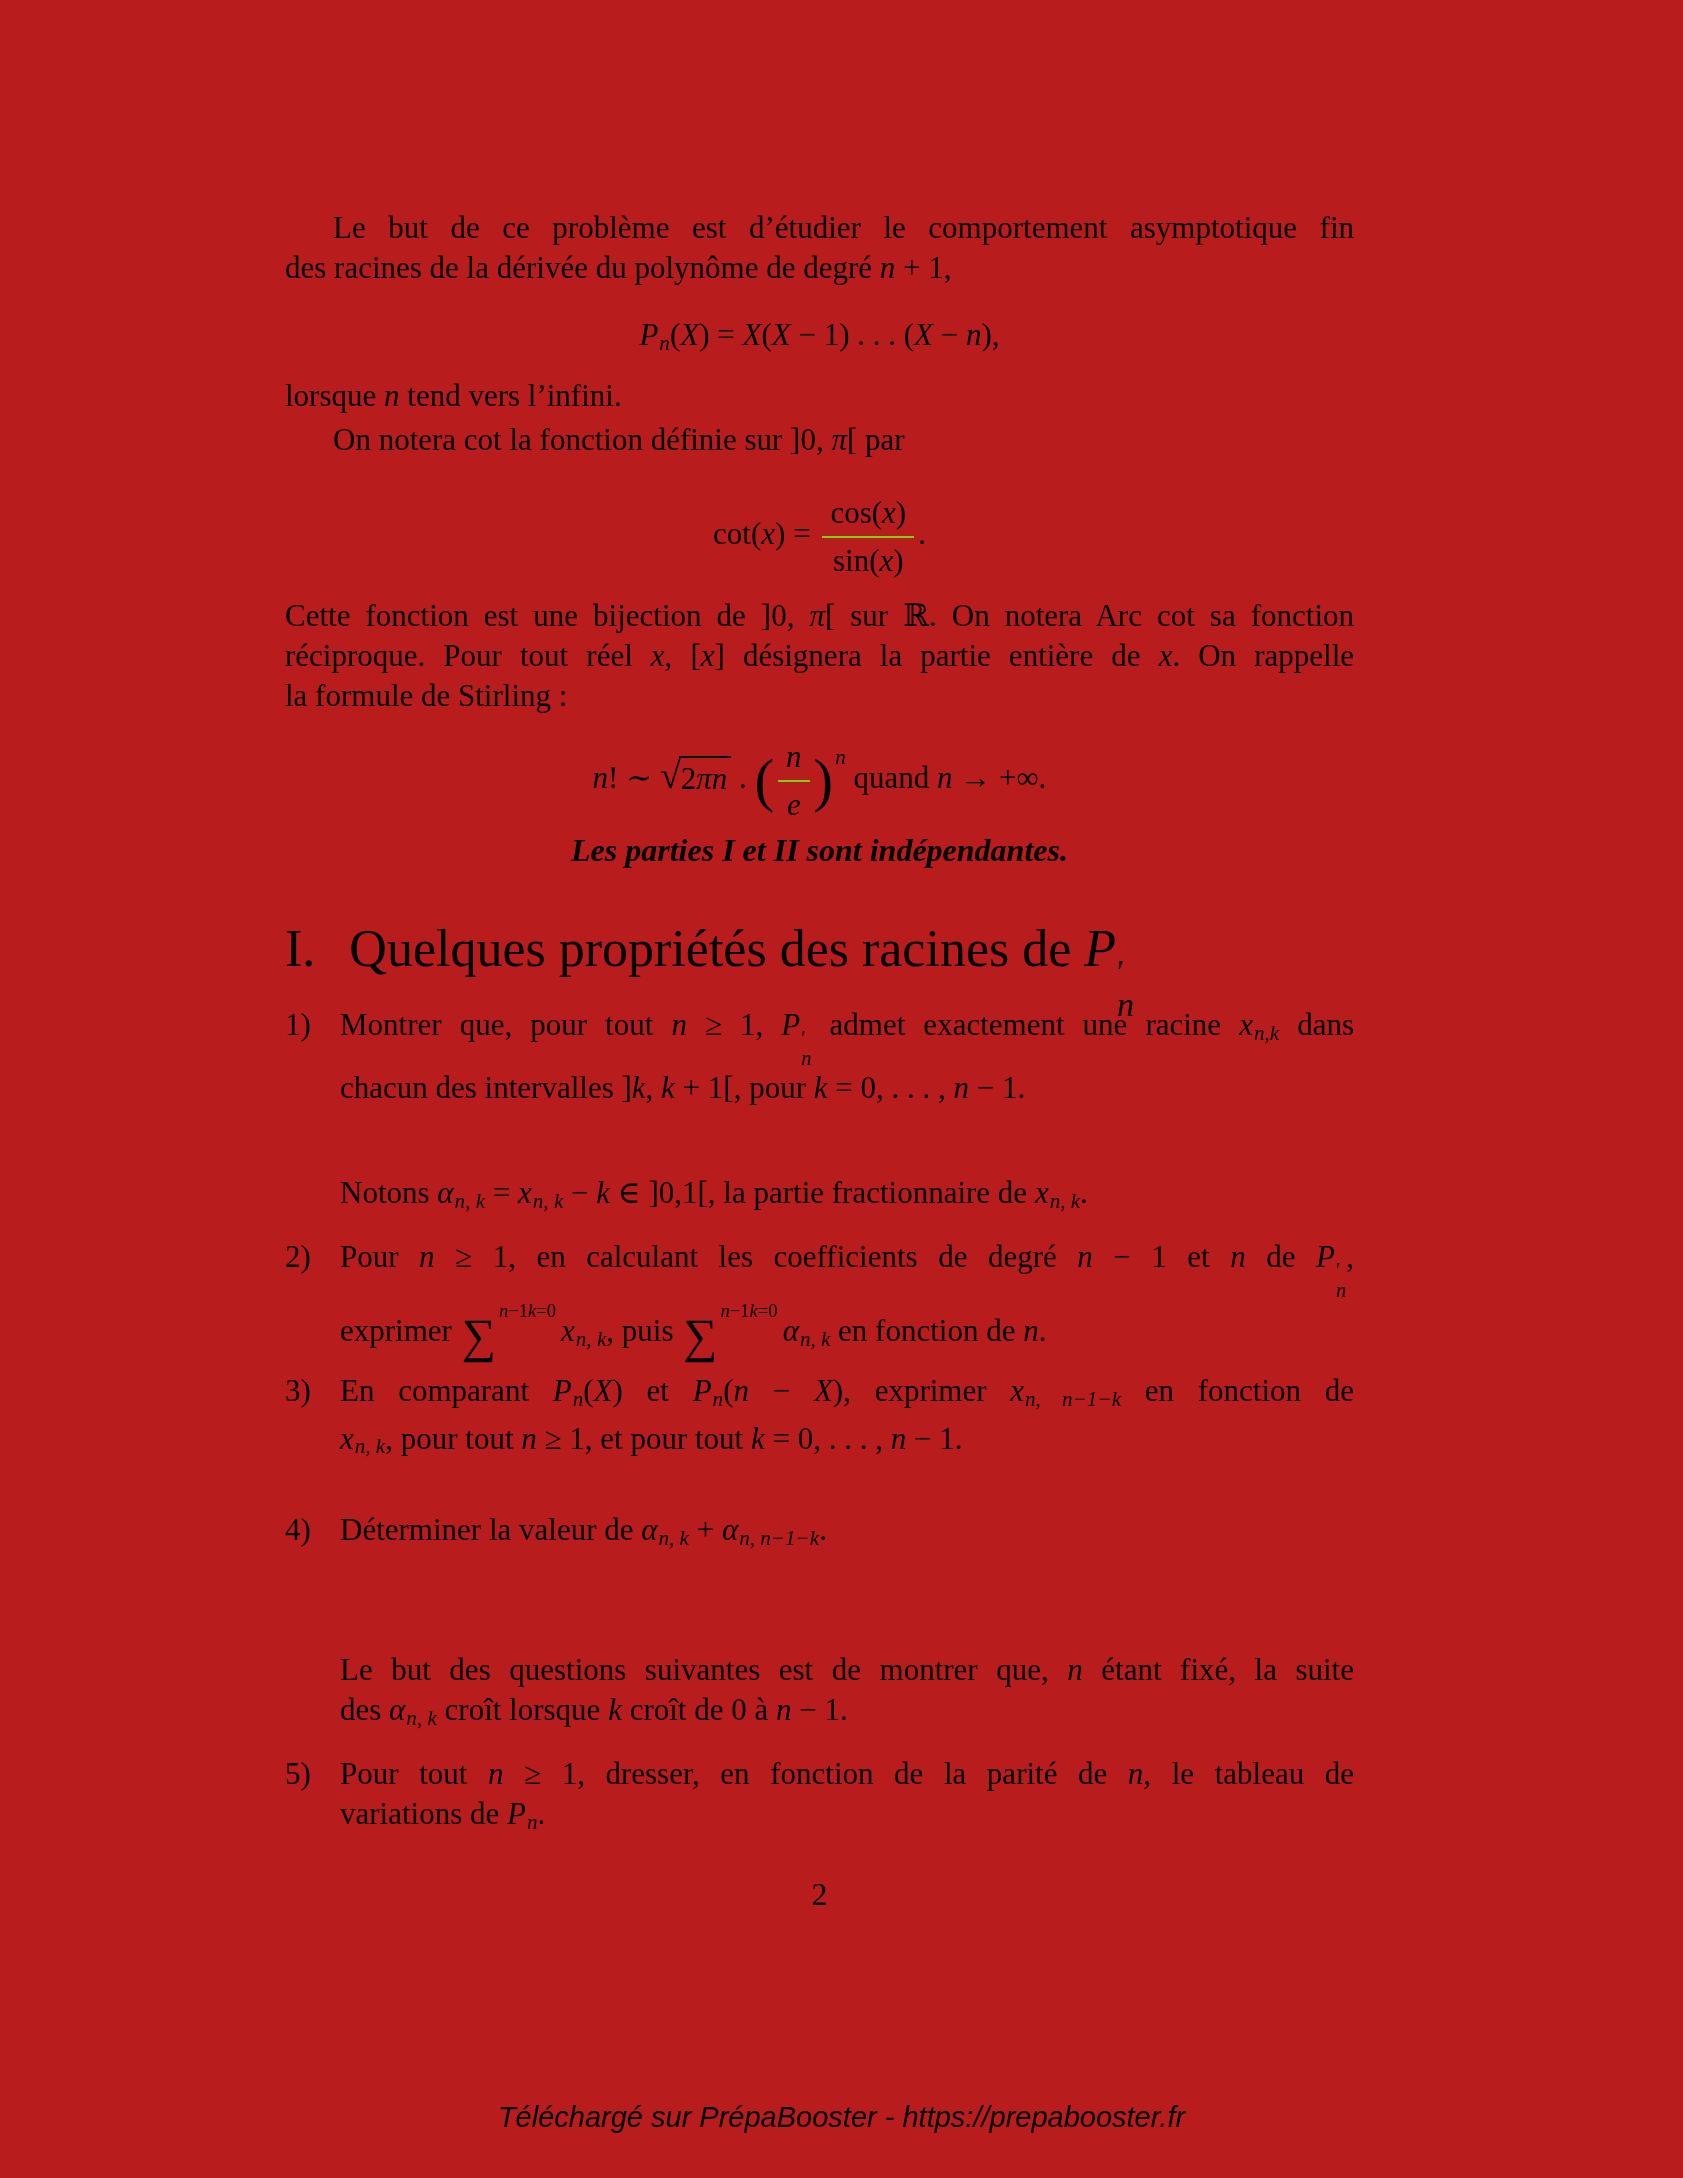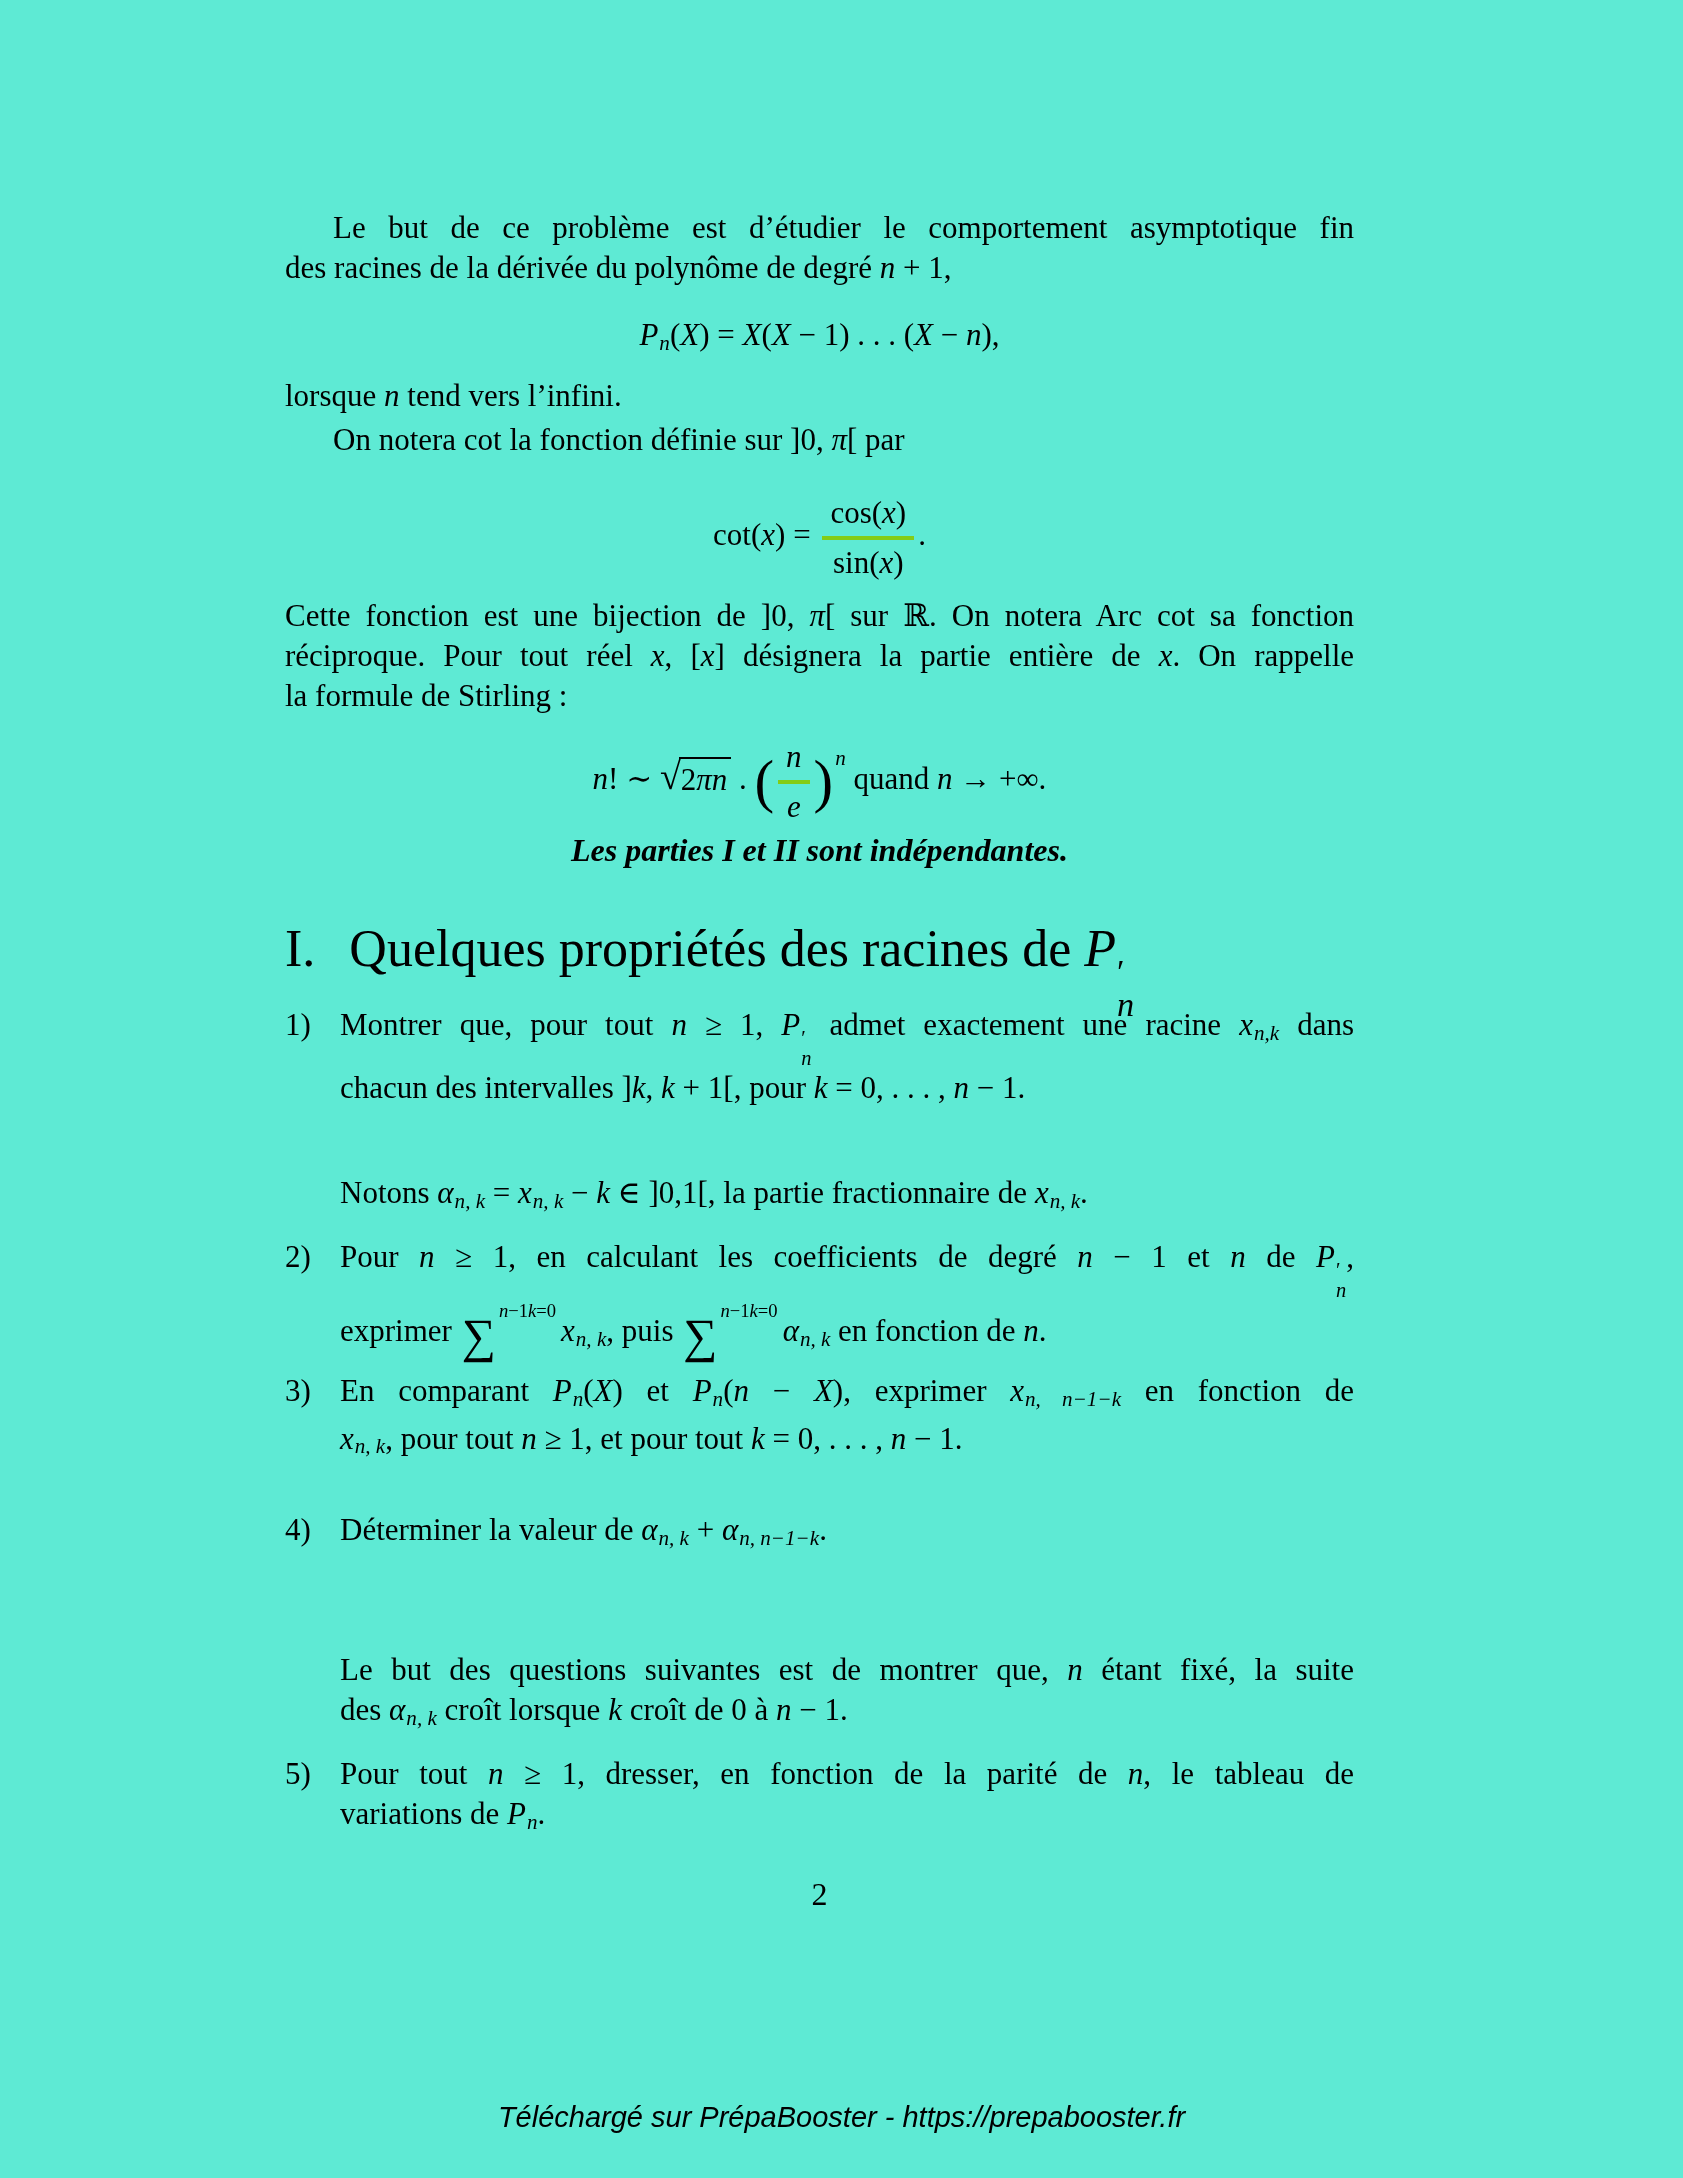--- a/index.html
+++ b/index.html
@@ -1,17 +1,17 @@
 <!DOCTYPE html>
 <html><head>
 <meta charset="utf-8">
 <style>
   html,body { margin:0; padding:0; background:#ffffff; }
   .page {
-    position:relative; width:1683px; height:2178px; background:#5eead4;
+    position:relative; width:1683px; height:2178px; background:#b91c1c;
     color:#000; font-family:"Liberation Serif","DejaVu Serif",serif;
     overflow:hidden;
   }
   .block {
     position:absolute; left:285px; width:1069px;
     font-size:31px; line-height:40px;
   }
   .line { text-align:left; }
   .line.j { text-align:justify; text-align-last:justify; }
   .indent { padding-left:48px; }
@@ -46,21 +46,21 @@
   .stk {
     display:inline-flex; flex-direction:column; align-items:flex-start;
     font-size:0.66em; line-height:0.95; vertical-align:-0.5em; margin-left:1px;
   }
   .stk .stks { display:block; }
   .stk .stkb { display:block; font-style:italic; }
   .frac {
     display:inline-block; vertical-align:middle; text-align:center;
     line-height:1.15; margin:0 4px;
   }
-  .frac .num { display:block; padding:2px 8px 5px; border-bottom:4px solid #84cc16; }
+  .frac .num { display:block; padding:2px 8px 5px; border-bottom:2px solid #84cc16; }
   .frac .den { display:block; padding:5px 8px 2px; }
   .sqrt { display:inline-flex; align-items:flex-start; white-space:nowrap; }
   .sqrt .rad { font-size:1.22em; line-height:1.05; margin-right:-2px; }
   .sqrt .arg { border-top:2.5px solid #000; padding:1px 4px 0 2px; }
   .sum { display:inline-flex; align-items:center; margin:0 5px 0 2px; vertical-align:-0.35em; }
   .sum .sg { font-size:1.55em; line-height:0.9; }
   .sum .lm {
     display:inline-flex; flex-direction:row; justify-content:space-between;
     font-size:0.6em; line-height:1; height:3.6em; margin-left:3px; padding:2px 0;
   }

